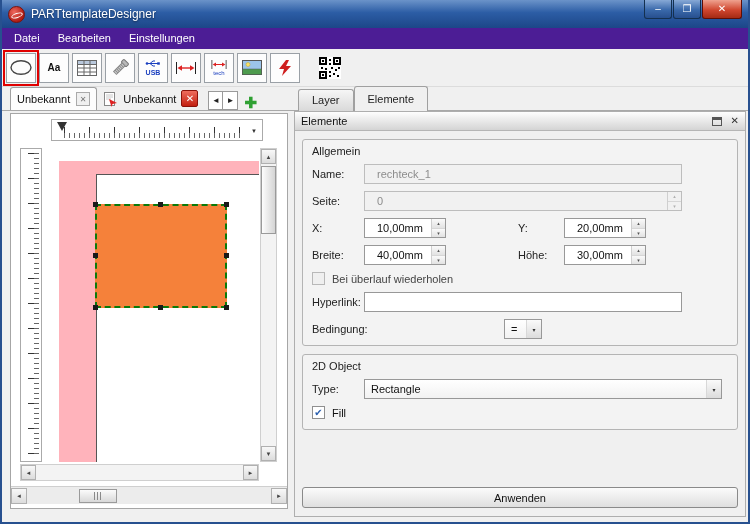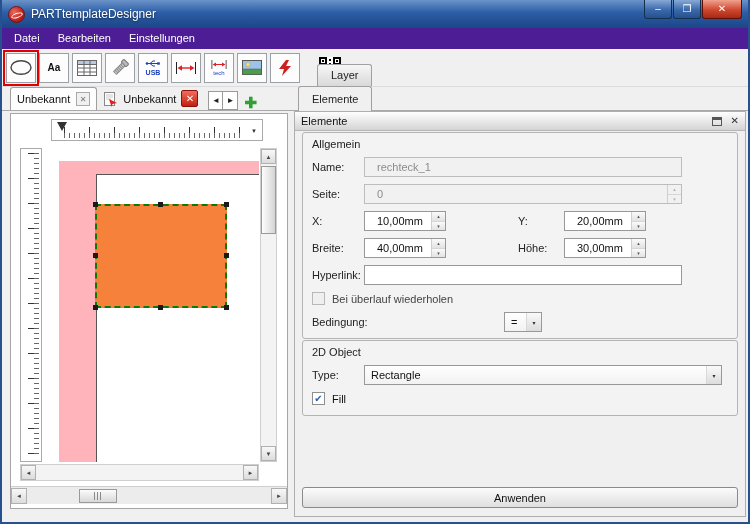--- a/index.html
+++ b/index.html
@@ -46,21 +46,21 @@
   .tab-close-sm { width:14px; height:14px; border:1px solid #aaa; background:#f0f0f0; color:#777;
                   font-size:8px; display:flex; align-items:center; justify-content:center; }
   .subtab { display:flex; align-items:center; gap:5px; height:23px; padding:0 6px; }
   .red-close { width:17px; height:17px; border:1px solid #8a120a; border-radius:2px; color:#fff; font-size:10px;
                background:linear-gradient(#ef6d5e,#c21f10); display:flex; align-items:center; justify-content:center; }
   .nav-btns { display:flex; margin-left:4px; }
   .nav-btn { width:15px; height:19px; background:#fff; border:1px solid #9a9a9a; font-size:8px; color:#222;
              display:flex; align-items:center; justify-content:center; }
   .nav-btn + .nav-btn { border-left:none; }
   .plus-btn { color:#2fa032; font-size:15px; font-weight:bold; margin-left:6px; line-height:1; }
-  .panel-tabs { position:absolute; left:296px; bottom:-1px; display:flex; align-items:flex-end;flex-direction:column; }
+  .panel-tabs { position:absolute; left:296px; bottom:-1px; display:flex; align-items:flex-end; }
   .ptab { height:22px; padding:4px 13px 0 13px; border:1px solid #a0a0a0; border-bottom:none;
           border-radius:3px 3px 0 0; background:linear-gradient(#f6f6f6,#d9d9d9); color:#222; }
   .ptab.active { height:25px; padding-top:6px; background:#f0f0f0; position:relative; z-index:2; }
 
   
   .main { position:relative; height:411px; background:#f0f0f0; }
 
   
   .canvas { position:absolute; left:8px; top:2px; width:278px; height:396px; background:#fff;
             border:1px solid #a6a6a6; }
@@ -110,21 +110,21 @@
 
   
   .dock { position:absolute; left:292px; top:0; width:452px; height:406px; background:#f0f0f0;
           border:1px solid #aeaeae; display:flex; flex-direction:column; }
   .dock-header { height:19px; flex:none; background:linear-gradient(#fefefe,#d4d4d4);
                  border-bottom:1px solid #b5b5b5; display:flex; align-items:center; padding:0 6px; }
   .dh-spacer { flex:1; }
   .float-icon { width:10px; height:9px; border:1px solid #555; border-top:3px solid #555; margin-right:9px; }
   .dock-close { font-size:10px; color:#333; line-height:1; }
 
-  .group { margin:1px 7px 0 7px; border:1px solid #b4b4b4; border-radius:3px; background:#f3f3f3;
+  .group { margin:8px 7px 0 7px; border:1px solid #b4b4b4; border-radius:3px; background:#f3f3f3;
            padding:5px 9px 3px 9px; }
   .group-title { margin-bottom:7px; color:#222; }
   .frow { display:flex; align-items:center; margin-bottom:7px; }
   .flabel { width:52px; flex:none; color:#222; }
   .field { height:20px; border:1px solid #989898; background:#fff; display:flex; align-items:center;
            padding-left:12px; overflow:hidden; }
   .field.wide { width:318px; }
   .field.disabled { background:#f1f1f1; border-color:#bdbdbd; color:#8c8c8c; }
   .spinner { width:82px; }
   .spins { margin-left:auto; width:14px; height:18px; display:flex; flex-direction:column; border-left:1px solid #cfcfcf; }
@@ -400,29 +400,29 @@
           <div class="field spinner">
             <span>30,00mm</span>
             <span class="spins">
               <span>▴</span>
               <span>▾</span>
             </span>
           </div>
         </div>
 
         <div class="frow">
+          <span class="cb disabled"></span>
+          <span class="cb-label">Bei überlauf wiederholen</span>
+        </div>
+
+        <div class="frow">
           <span class="flabel">Hyperlink:</span>
           <div class="field wide">
             <span></span>
           </div>
-        </div>
-
-        <div class="frow">
-          <span class="cb disabled"></span>
-          <span class="cb-label">Bei überlauf wiederholen</span>
         </div>
 
         <div class="frow" style="margin-bottom:3px;">
           <span class="flabel">Bedingung:</span>
           <div class="combo small">
             <span>=</span>
             <span class="arrow">▾</span>
           </div>
         </div>
       </div>

